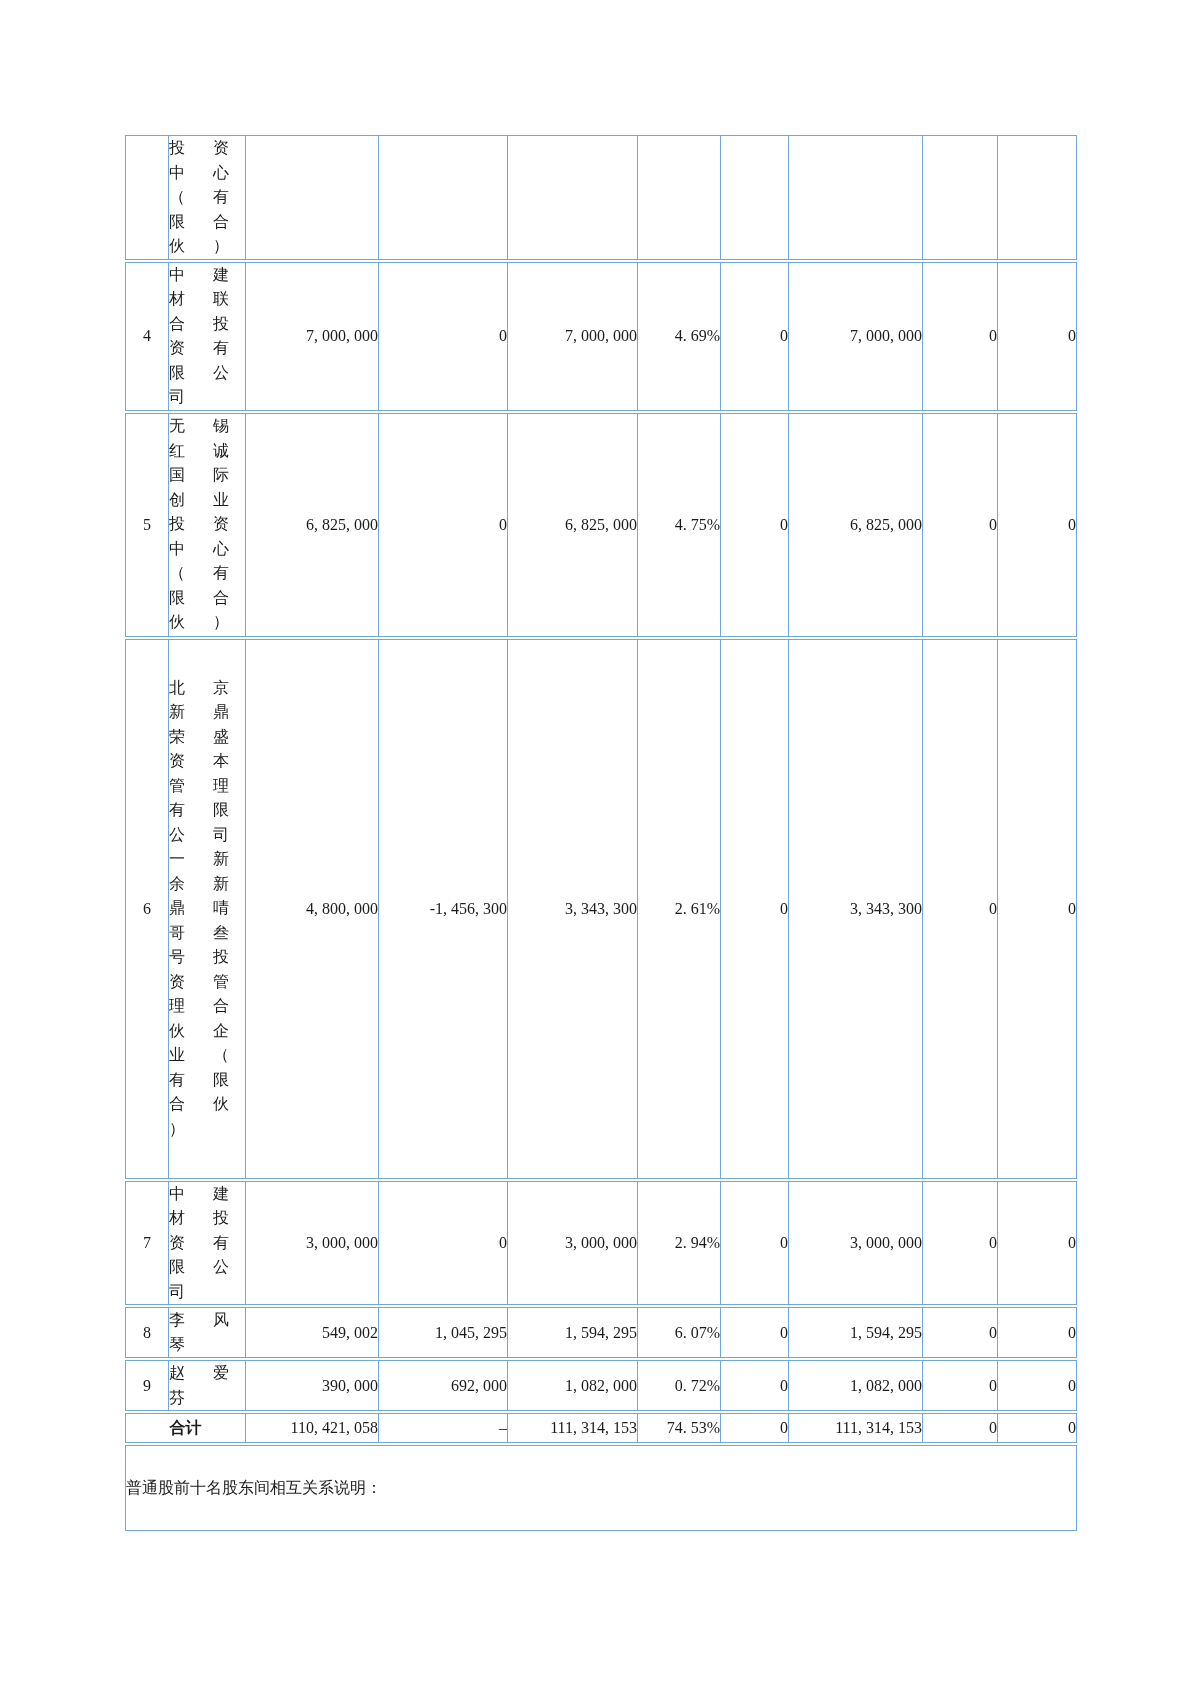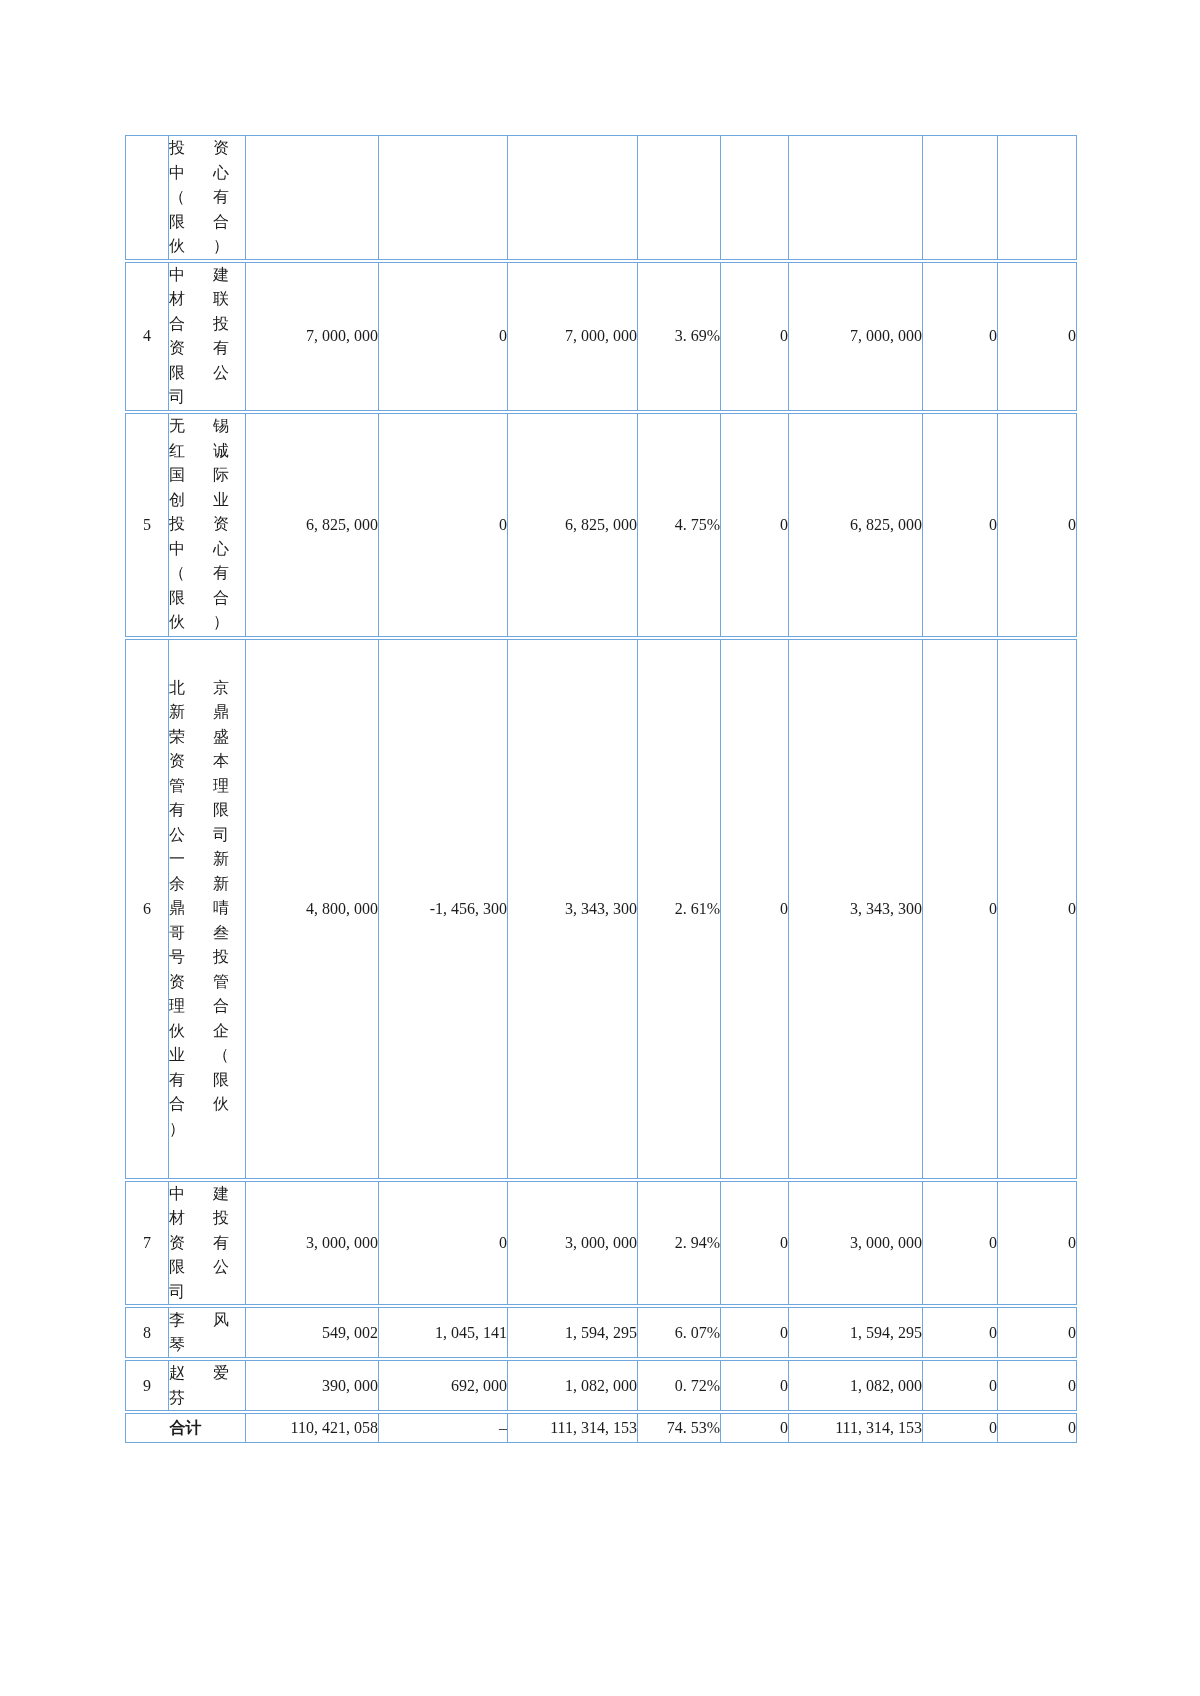--- a/index.html
+++ b/index.html
@@ -127,21 +127,21 @@
                 <span>公</span>
               </div>
               <div class="pline">
                 <span>司</span>
               </div>
             </div>
           </td>
       <td class="num">7, 000, 000</td>
       <td class="num">0</td>
       <td class="num">7, 000, 000</td>
-      <td class="num">3. 69%</td>
+      <td class="num">4. 69%</td>
       <td class="num">0</td>
       <td class="num">7, 000, 000</td>
       <td class="num">0</td>
       <td class="num lastcol">0</td>
     </tr>
 
     <tr class="r2">
       <td class="no">5</td>
       <td class="namecell">
             <div class="name-inner">
@@ -326,21 +326,21 @@
               <div class="pline">
                 <span>李</span>
                 <span>风</span>
               </div>
               <div class="pline">
                 <span>琴</span>
               </div>
             </div>
           </td>
       <td class="num">549, 002</td>
-      <td class="num">1, 045, 141</td>
+      <td class="num">1, 045, 295</td>
       <td class="num">1, 594, 295</td>
       <td class="num">6. 07%</td>
       <td class="num">0</td>
       <td class="num">1, 594, 295</td>
       <td class="num">0</td>
       <td class="num lastcol">0</td>
     </tr>
 
     <tr class="r6">
       <td class="no">9</td>
@@ -371,15 +371,18 @@
       <td class="num">110, 421, 058</td>
       <td class="num">–</td>
       <td class="num">111, 314, 153</td>
       <td class="num">74. 53%</td>
       <td class="num">0</td>
       <td class="num">111, 314, 153</td>
       <td class="num">0</td>
       <td class="num lastcol">0</td>
     </tr>
 
+    <tr class="note-row">
+      <td class="note-cell lastcol" colspan="10">普通股前十名股东间相互关系说明：</td>
+    </tr>
   </tbody>
     </table>
 </div>
 
 </body></html>

